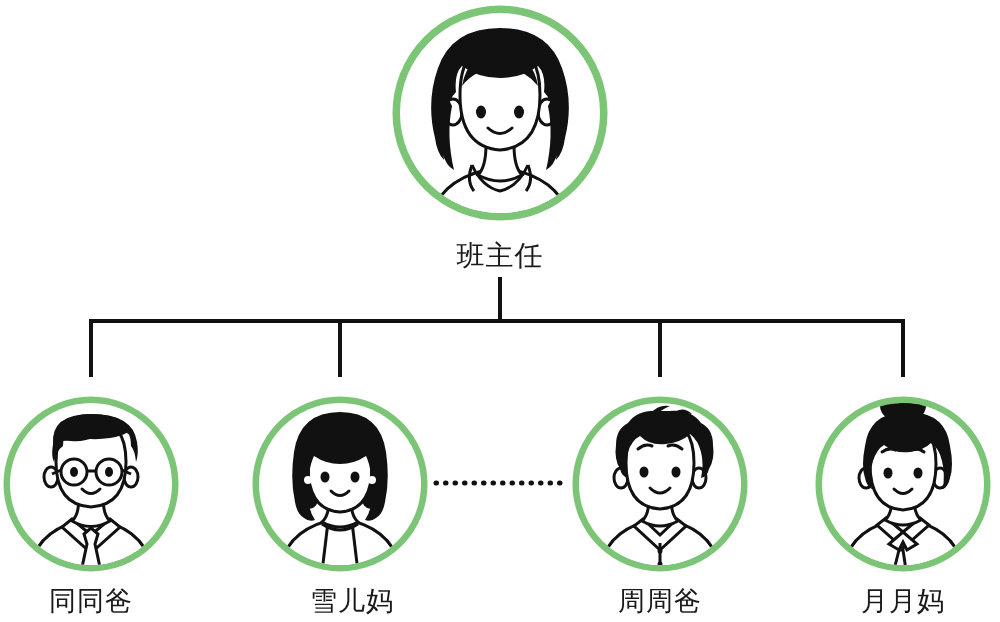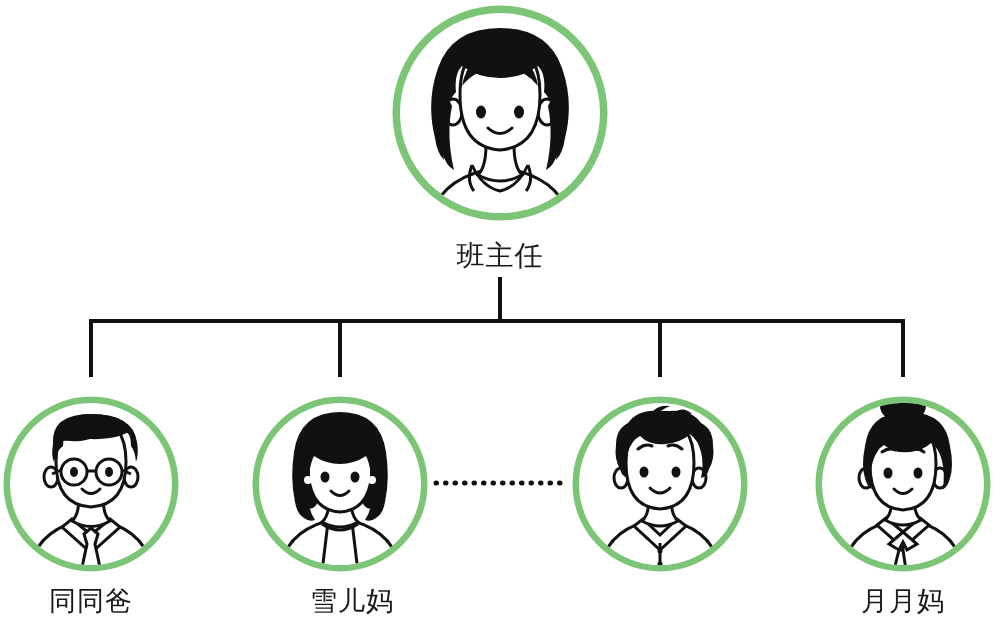--- a/index.html
+++ b/index.html
@@ -304,16 +304,17 @@
       </g>
     </g>
   </svg>
 
   <div class="node-label root-label">班主任</div>
 
   <div class="node-label child-label" style="left:-29px;">同同爸</div>
 
   <div class="node-label child-label" style="left:232px;">雪儿妈</div>
 
+  <div class="node-label child-label" style="left:540px;">周周爸</div>
 
   <div class="node-label child-label" style="left:783px;">月月妈</div>
 
 </div>
 
 </body></html>

